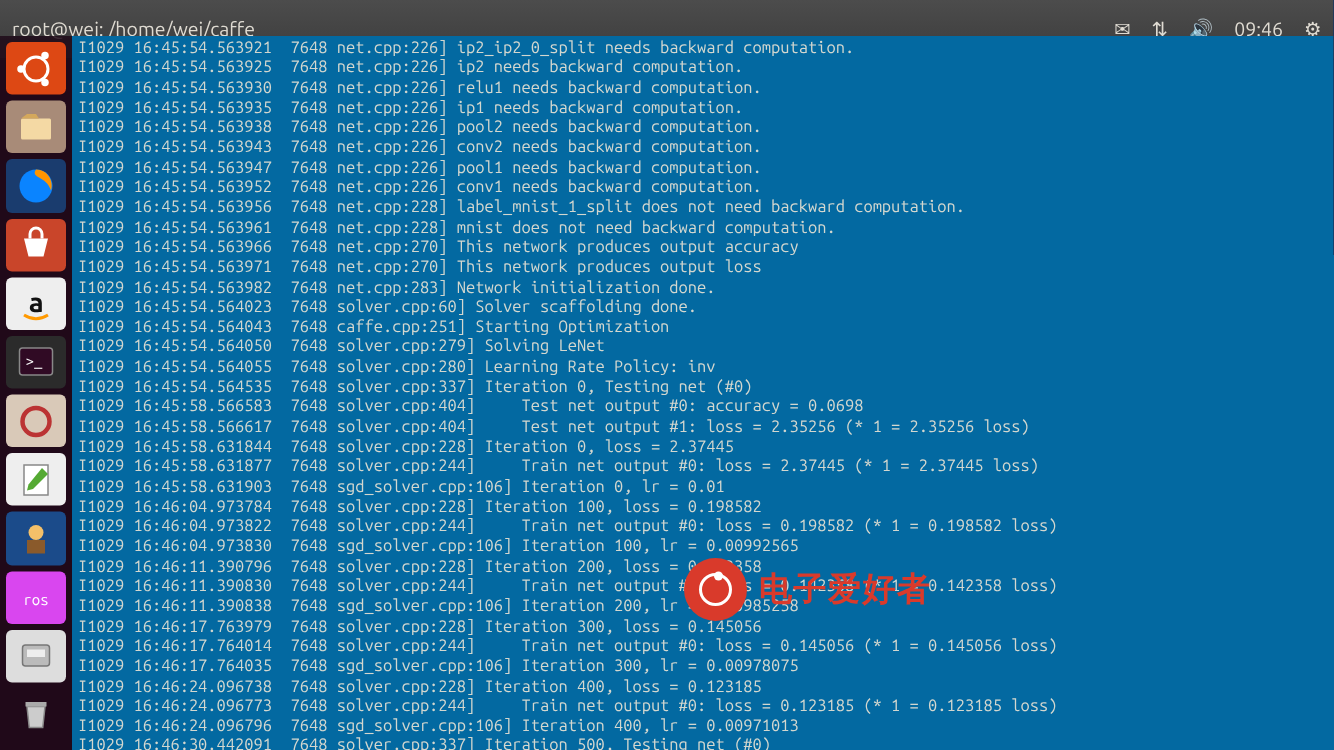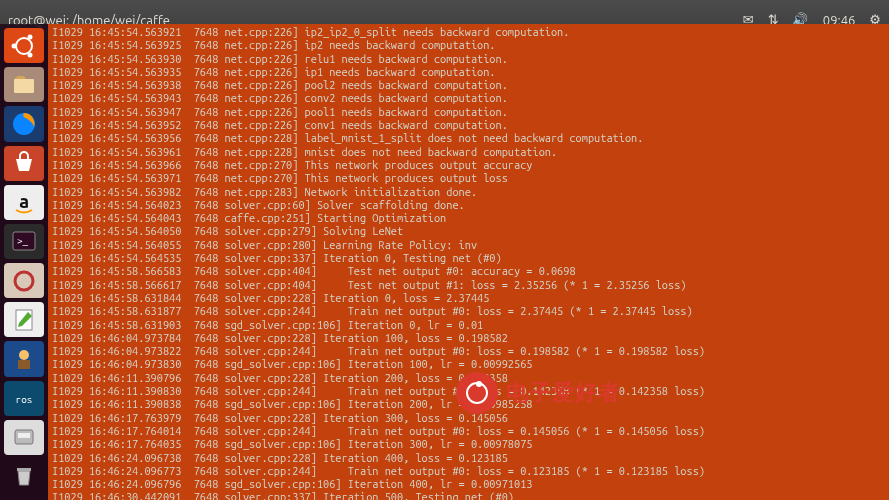--- a/index.html
+++ b/index.html
@@ -5,21 +5,21 @@
 *{margin:0;padding:0;box-sizing:border-box}
 body{width:889px;height:500px;background:#2c001e;font-family:"Ubuntu Mono","DejaVu Sans Mono",monospace;overflow:hidden;position:relative}
 .topbar{height:40px;background:linear-gradient(#4c4c4c,#3c3c3c);display:flex;align-items:center;padding:0 8px;color:#dfdbd2;font-family:Ubuntu,sans-serif;font-size:13px;border-bottom:1px solid #2b2b2b}
 .topbar-title{flex:1}
 .topbar-right{display:flex;align-items:center;gap:14px}
 .topbar-right span{display:inline-flex;align-items:center}
 .launcher{position:absolute;left:0;top:24px;width:48px;height:476px;background:rgba(30,10,25,.85);display:flex;flex-direction:column;align-items:center;padding-top:4px;gap:4px}
 .licon{width:40px;height:40px;border-radius:4px;display:flex;align-items:center;justify-content:center;font-size:20px;color:#fff}
 .licon.active{background:#666}
 .licon svg{width:32px;height:32px}
-.terminal{position:absolute;left:48px;top:24px;right:0;bottom:0;background:#c2410c;padding:2px 4px;font-size:11px;line-height:13.3px;color:#d3d7cf;white-space:pre;overflow:hidden}
+.terminal{position:absolute;left:48px;top:24px;right:0;bottom:0;background:#0369a1;padding:2px 4px;font-size:11px;line-height:13.3px;color:#d3d7cf;white-space:pre;overflow:hidden}
 .ln{display:block}
 .watermark{position:absolute;left:456px;top:372px;display:flex;align-items:center;gap:8px;font-family:sans-serif;pointer-events:none}
 .wm-circle{width:42px;height:42px;border-radius:50%;background:#d93a2b;display:flex;align-items:center;justify-content:center}
 .wm-inner{width:22px;height:22px;border:2px solid #fff;border-radius:50%;position:relative}
 .wm-inner:before{content:"";position:absolute;width:6px;height:6px;background:#fff;border-radius:50%;left:8px;top:-3px}
 .wm-text{color:#d93a2b;font-size:22px;font-weight:700;letter-spacing:1px}
 </style>
 </head>
 <body>
 
@@ -83,21 +83,21 @@
         <rect x="8" y="6" width="16" height="20" fill="#fff" stroke="#888"></rect>
         <path d="M20 8l4 4-10 10-4 1 1-4z" fill="#5a3"></path>
       </svg>
     </div>
   <div class="licon" style="background:#1b4b8a">
       <svg viewBox="0 0 32 32">
         <circle cx="16" cy="12" r="5" fill="#f4c069"></circle>
         <rect x="10" y="17" width="12" height="9" fill="#8a5a2b"></rect>
       </svg>
     </div>
-  <div class="licon" style="background:#0c4a6e">
+  <div class="licon" style="background:#d946ef">
       <svg viewBox="0 0 32 32">
         <text x="16" y="21" text-anchor="middle" font-size="10" fill="#fff">ros</text>
       </svg>
     </div>
   <div class="licon" style="background:#ddd">
       <svg viewBox="0 0 32 32">
         <rect x="7" y="9" width="18" height="14" rx="2" fill="#bbb" stroke="#777"></rect>
         <rect x="10" y="12" width="12" height="5" fill="#eee"></rect>
       </svg>
     </div>

